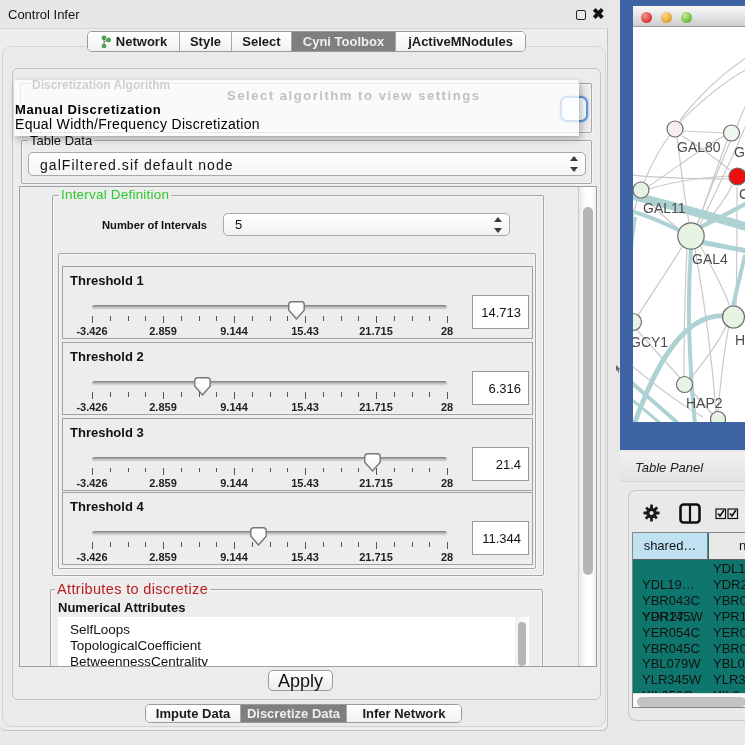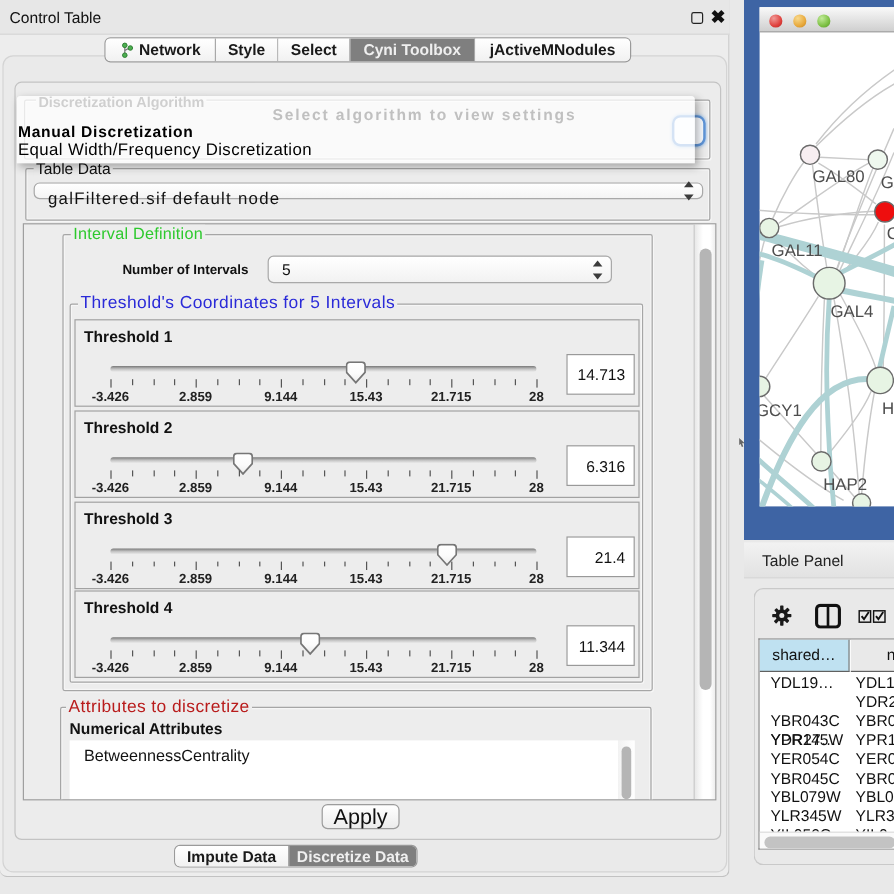--- a/index.html
+++ b/index.html
@@ -82,31 +82,31 @@
   #netwin { left:620px; top:0; width:125px; height:450px; background:#3e64a4; }
   #netinner { position:absolute; left:13px; top:6px; width:112px; height:416px; background:#fff; }
   #nettb { position:absolute; left:0; top:0; width:112px; height:21px;
            background:linear-gradient(#f9f9f9,#cfcfcf); border-bottom:1px solid #9a9a9a; }
   .tl { position:absolute; top:5.5px; width:11px; height:11px; border-radius:50%; }
 
   
   #tpwin { left:620px; top:452px; width:125px; height:293px; background:#e9e9e9; }
   #tphead { position:absolute; left:0; top:0; width:125px; height:30px;
             background:linear-gradient(#f2f2f2,#e2e2e2); border-bottom:1px solid #d5d5d5; }
-  #tphead .t { position:absolute; left:15px; top:8px; font-size:13px; color:#222; }
+  #tphead .t { position:absolute; left:15px; top:8px; font-size:13px; color:#222;font-style:italic; }
   #tpsub { position:absolute; left:8px; top:38px; width:117px; height:231px;
            background:#e9e9e9; border:1px solid #c9c9c9; border-right:none; border-radius:8px 0 0 8px; }
 </style>
 </head>
 <body>
 <div id="stage">
 
   <div class="abs" id="cpwin">
     <div class="abs" id="titlebar">
-      <div class="t">Control Table</div>
+      <div class="t">Control Infer</div>
       <div class="abs" id="flt"></div>
       <div class="abs" id="clx">✖</div>
     </div>
 
     <div class="abs" id="outerp"></div>
     <div class="abs" id="content"></div>
 
     <div class="seg" style="left:87px; top:31px; height:21px;">
       <div style="width:92px;justify-content:center;"><svg width="12" height="14" viewBox="0 0 12 14" style="margin-right:4px;">
             <g stroke="#7a7a7a" stroke-width="1">
@@ -124,41 +124,40 @@
       <div class="on" style="width:104px;">Cyni Toolbox</div>
       <div style="width:129px;">jActiveMNodules</div>
     </div>
 
     <div class="gbx" style="left:20px; top:83px; width:572px; height:50px;"></div>
     <div class="glab" style="left:30px; top:78px; color:#454545; font-weight:bold; background:#ececec; font-size:12px;">Discretization Algorithm</div>
     <div class="abs" style="left:560px; top:96px; width:28px; height:26px; border:2.5px solid #5f95d8; border-radius:7px; background:#f8fbff; box-shadow:0 0 3px #86b4e8;"></div>
 
     <div class="gbx" style="left:21px; top:140px; width:571px; height:44px;"></div>
     <div class="glab" style="left:28px; top:133px; color:#111;">Table Data</div>
-    <div class="combo" style="left:28px; top:152px; width:558px; height:14px;">
+    <div class="combo" style="left:28px; top:152px; width:558px; height:24px;">
       <div class="tx" style="font-size:14px; letter-spacing:1.05px; top:3.5px;">galFiltered.sif default node</div>
         <div class="ar"></div>
     </div>
 
     <div class="abs" id="scrollp">
       <div id="vsb">
           <div class="thumb"></div>
         </div>
 
       <div class="gbx" style="left:32px; top:8px; width:492px; height:381px;"></div>
       <div class="glab" style="left:39px; top:0px; color:#2dc92d; background:#ededed; font-size:13.5px; letter-spacing:0.2px;">Interval Definition</div>
 
       <div class="abs" style="left:82px; top:32px; font-size:11.2px; font-weight:bold; color:#111;">Number of Intervals</div>
       <div class="combo" style="left:203px; top:26px; width:287px; height:23px; background:linear-gradient(#ffffff,#f2f2f2);">
         <div class="tx" style="top:3px;">5</div>
           <div class="ar"></div>
       </div>
 
       <div class="gbx" style="left:38px; top:66px; width:478px; height:316px;"></div>
-      <div class="glab" style="left:45px; top:58px; color:#2a2ad8; background:#ededed; font-size:14.5px; letter-spacing:0.35px;">Threshold's Coordinates for 5 Intervals</div>
 
       <div id="thr1" class="tpanel" style="left:42px; top:79px; width:471px; height:73px;">
           <div class="tt" style="left:7px;">Threshold 1</div>
           <div class="track" style="left:29px; top:38px; width:355px;"></div>
           <div class="thumbp" style="left:225.4px; top:34px;">
             <svg width="17" height="19" viewBox="0 0 17 19">
               <defs>
                 <linearGradient id="tg0" x1="0" y1="0" x2="0" y2="1">
                   <stop offset="0" stop-color="#ffffff"></stop>
                   <stop offset="0.55" stop-color="#fbfbfb"></stop>
@@ -327,31 +326,34 @@
           <div class="tlab" style="left:242px; top:58px;">15.43</div>
           <div class="tlab" style="left:313px; top:58px;">21.715</div>
           <div class="tlab" style="left:384px; top:58px;">28</div>
           <div class="vbox" style="left:409px; top:28px;">11.344</div>
         </div>
 
       <div class="gbx" style="left:30px; top:402px; width:493px; height:90px;"></div>
       <div class="glab" style="left:35px; top:394px; color:#b91c1c; background:#ededed; font-size:14.5px; letter-spacing:0.35px;">Attributes to discretize</div>
       <div class="abs" style="left:38px; top:413px; font-size:13px; font-weight:bold; color:#111;">Numerical Attributes</div>
       <div id="attrlist" style="left:38px; top:430px; width:457px; height:49px; padding-top:5px;">
+        <div>SelfLoops</div>
+        <div>TopologicalCoefficient</div>
         <div>BetweennessCentrality</div>
       </div>
       <div class="abs" style="left:495px; top:430px; width:14px; height:49px; background:linear-gradient(90deg,#f2f2f2,#ffffff);"></div>
       <div class="abs" style="left:498px; top:435px; width:8px; height:44px; background:#b5b5b5; border-radius:4px;"></div>
     </div>
 
     <button class="apply" style="left:268px; top:670px; width:65px; height:21px;">Apply</button>
 
     <div class="seg" style="left:145px; top:704px; height:19px;">
       <div style="width:95px;">Impute Data</div>
       <div class="on" style="width:106px;">Discretize Data</div>
+      <div style="width:114px;">Infer Network</div>
     </div>
 
     <div class="abs" id="popup">
       <div class="hint">Select algorithm to view settings</div>
       <div class="it1">Manual Discretization</div>
       <div class="it2">Equal Width/Frequency Discretization</div>
     </div>
   </div>
 
   <div class="abs" id="netwin">
@@ -461,25 +463,25 @@
       <g fill="none" stroke="#111" stroke-width="1.2">
         <rect x="1" y="1" width="9.5" height="9.5"></rect>
         <rect x="13" y="1" width="9.5" height="9.5"></rect>
       </g>
       <g fill="none" stroke="#111" stroke-width="1.6">
         <path d="M3,5.5 L5,8 L9,2"></path>
         <path d="M15,5.5 L17,8 L21,2"></path>
       </g>
     </svg>
 
-    <div class="abs" style="left:12px; top:80px; width:113px; height:176px; background:#ffffff; border:1px solid #888; border-right:none; overflow:hidden;">
+    <div class="abs" style="left:12px; top:80px; width:113px; height:176px; background:#0f766e; border:1px solid #888; border-right:none; overflow:hidden;">
       <div class="abs" style="left:0; top:0; width:75px; height:27px; background:#bfe1f1; border-right:1px solid #7d7d7d; border-bottom:1px solid #606060; font-size:13px; color:#111; text-align:center; line-height:26px;">shared…</div>
       <div class="abs" style="left:76px; top:0; width:37px; height:27px; background:#e9e9e9; border-bottom:1px solid #606060; font-size:13px; color:#111; padding-left:30px; line-height:26px;">n</div>
       <div class="abs" id="trows" style="left:0; top:28px; width:113px; font-size:13px; color:#111;">
-          <div style="position:absolute; left:9px; top:0.0px; white-space:nowrap;">YDL19…</div>
+          <div style="position:absolute; left:9px; top:16px; white-space:nowrap;">YDL19…</div>
           <div style="position:absolute; left:80px; top:0.0px; white-space:nowrap;">YDL1</div>
           <div style="position:absolute; left:9px; top:15.9px; white-space:nowrap;margin-top:32px;">YDR27…</div>
           <div style="position:absolute; left:80px; top:15.9px; white-space:nowrap;">YDR2</div>
           <div style="position:absolute; left:9px; top:31.8px; white-space:nowrap;">YBR043C</div>
           <div style="position:absolute; left:80px; top:31.8px; white-space:nowrap;">YBR0</div>
           <div style="position:absolute; left:9px; top:47.7px; white-space:nowrap;">YPR145W</div>
           <div style="position:absolute; left:80px; top:47.7px; white-space:nowrap;">YPR1</div>
           <div style="position:absolute; left:9px; top:63.6px; white-space:nowrap;">YER054C</div>
           <div style="position:absolute; left:80px; top:63.6px; white-space:nowrap;">YER0</div>
           <div style="position:absolute; left:9px; top:79.5px; white-space:nowrap;">YBR045C</div>

